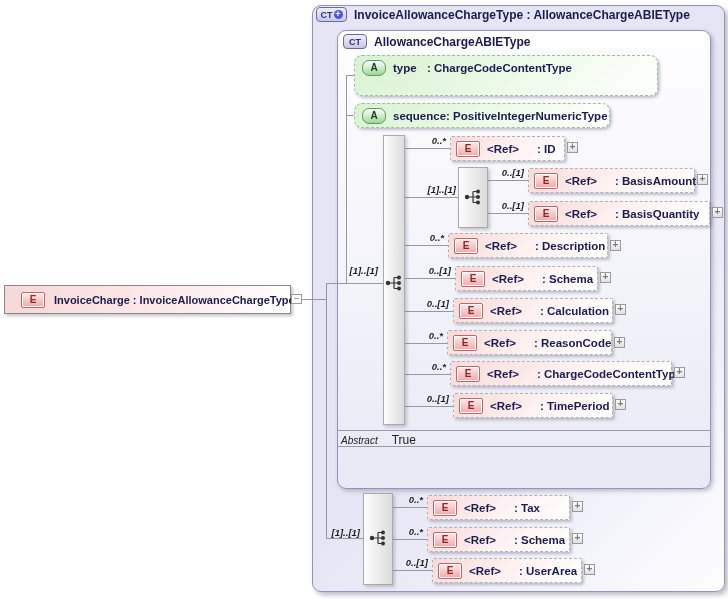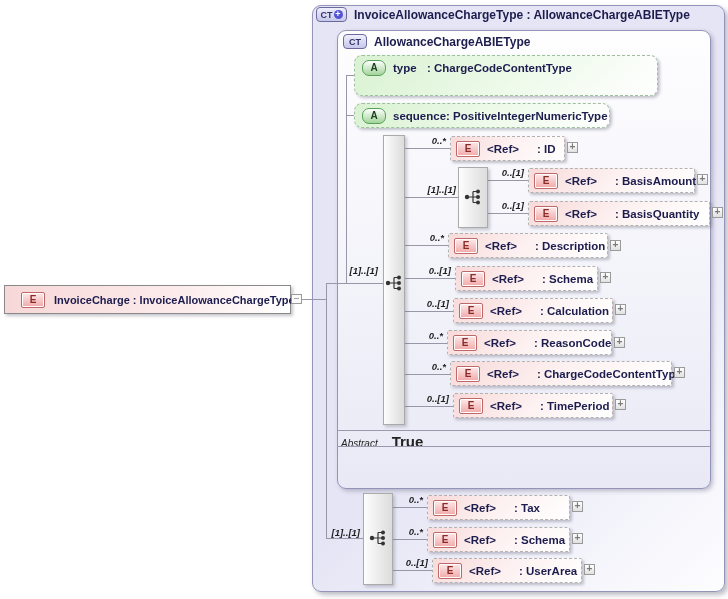--- a/index.html
+++ b/index.html
@@ -69,21 +69,21 @@
 
   .plus-box{position:absolute;width:11px;height:11px;border:1px solid #9a9a9a;box-sizing:border-box;
        background:linear-gradient(180deg,#ffffff,#e0e0e0);font-size:10px;line-height:8px;
        text-align:center;color:#7a7a7a;font-weight:bold;}
   .collapse-box{position:absolute;left:291px;top:294px;width:11px;height:10px;border:1px solid #9a9a9a;
        box-sizing:border-box;background:#fafafa;font-size:9px;line-height:7px;text-align:center;color:#7a7a7a;}
 
   .rule{position:absolute;height:1px;background:#9a9aae;}
   .abst{position:absolute;font-size:10px;color:#222;white-space:nowrap;}
   .abst .lbl{font-style:italic;}
-  .abst .val{font-weight:bold;margin-left:14px;font-size:15px;}
+  .abst .val{font-weight:normal;margin-left:14px;font-size:12px;}
   .note{position:absolute;font-size:10px;font-style:italic;color:#222;line-height:1.18;}
 </style>
 </head>
 <body>
 
 <div class="canvas">
 
   <div class="cont outer"></div>
   <div class="cont inner"></div>
 

